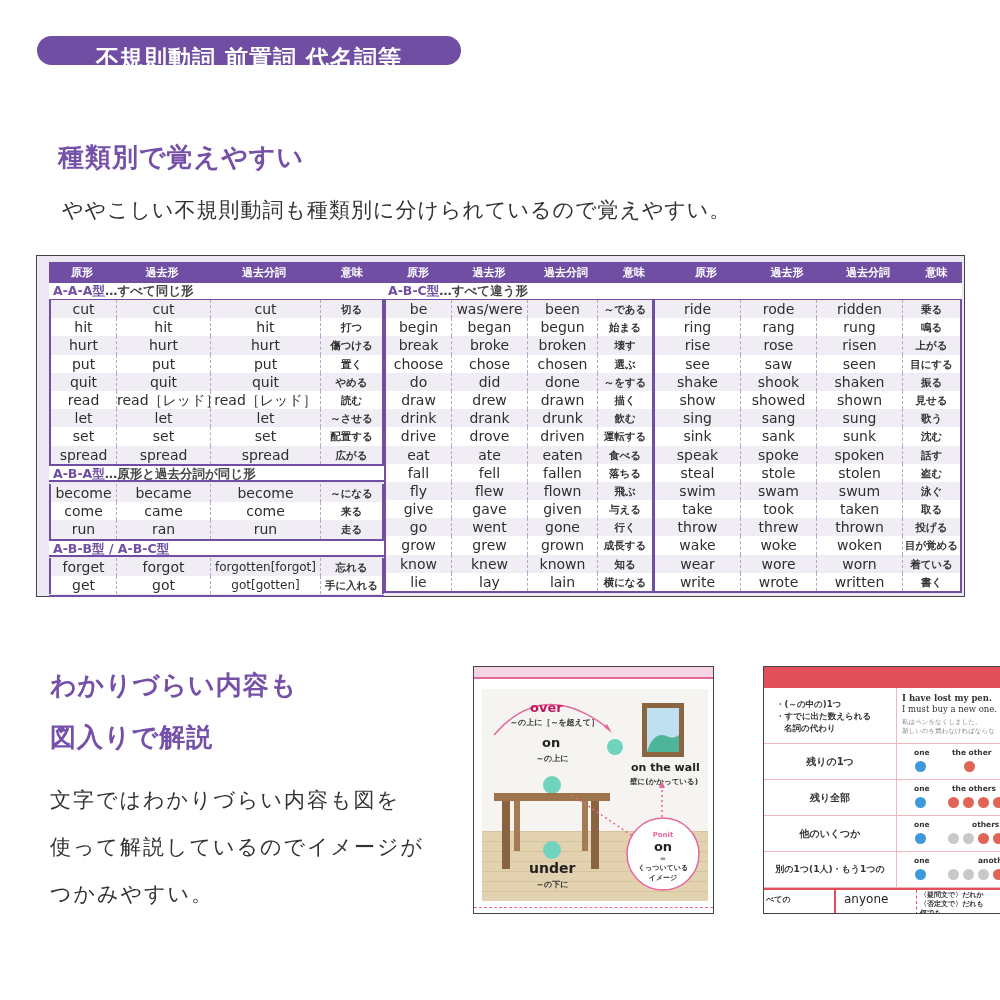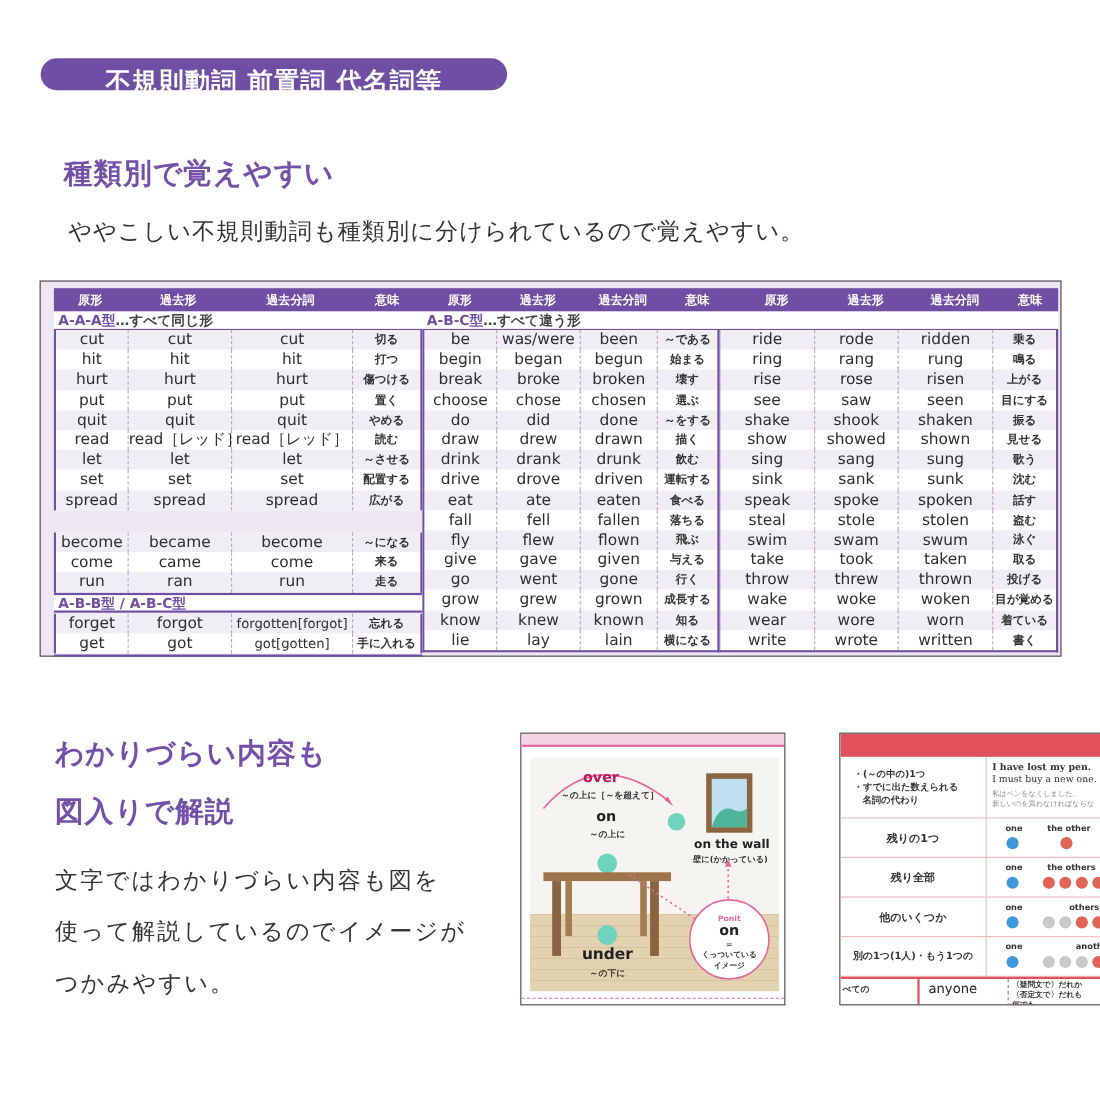--- a/index.html
+++ b/index.html
@@ -1,20 +1,20 @@
 <!DOCTYPE html>
 <html><head>
 <meta charset="utf-8">
 <style>
   * { box-sizing: border-box; margin: 0; padding: 0; }
   html, body { width: 1000px; height: 1000px; background: #ffffff; overflow: hidden; }
   body { position: relative; font-family: "DejaVu Sans", sans-serif; color: #333; }
 
   .pill {
-    position: absolute; left: 37px; top: 53px; width: 424px; height: 29px;
+    position: absolute; left: 37px; top: 36px; width: 424px; height: 29px;
     background: #6f4ea3; border-radius: 23px; color: #fff;
     font-weight: bold; font-size: 23px; line-height: 45px; text-align: center; letter-spacing: 1px;
   }
   .h-purple { position: absolute; color: #7550a8; font-weight: bold; font-size: 26px; letter-spacing: 1px; }
   .body-text { position: absolute; color: #333; font-size: 21px; letter-spacing: 1px; }
 
   
   .verb-wrap {
     position: absolute; left: 36px; top: 255px; width: 929px; height: 342px;
     background: #ede6f3; border: 1px solid #444;
@@ -134,20 +134,23 @@
         <div class="vcell" style="width:61px">配置する</div>
       </div>
     <div class="vrow">
         <div class="vcell" style="width:66px">spread</div>
         <div class="vcell" style="width:94px">spread</div>
         <div class="vcell" style="width:110px">spread</div>
         <div class="vcell" style="width:61px">広がる</div>
       </div>
   </div>
 
+  <div class="sec-title" style="left:12px; top:208px; width:335px;">
+    <span class="tag">A-B-A型</span><span>…原形と過去分詞が同じ形</span>
+  </div>
   <div class="vtable" style="left:12px; top:228px; width:335px;">
     <div class="vrow">
         <div class="vcell" style="width:66px">become</div>
         <div class="vcell" style="width:94px">became</div>
         <div class="vcell" style="width:110px">become</div>
         <div class="vcell" style="width:61px">～になる</div>
       </div>
     <div class="vrow">
         <div class="vcell" style="width:66px">come</div>
         <div class="vcell" style="width:94px">came</div>

